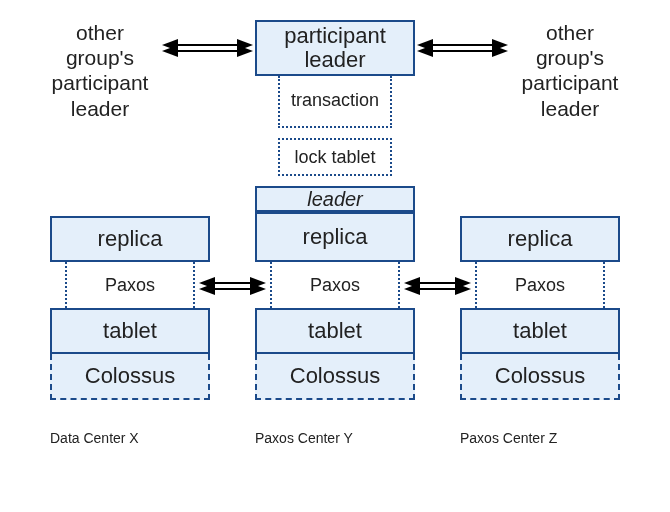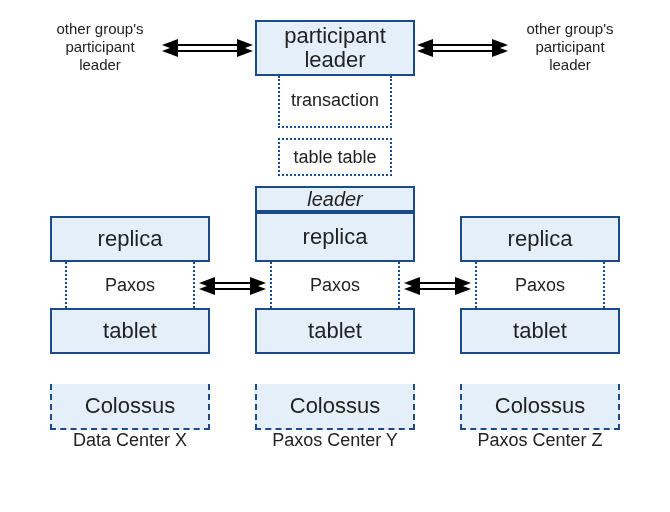--- a/index.html
+++ b/index.html
@@ -29,30 +29,29 @@
     justify-content: center;
     font-size: 18px;
   }
   .box-dashed {
     background: #e4effa;
     border: 2px dashed #1b4a8a;
     display: flex;
     align-items: center;
     justify-content: center;
     font-size: 22px;
-    margin-top: 30px;
   }
   .label-small {
-    font-size: 15px;
+    font-size: 21px;
     text-align: center;
     line-height: 1.2;
   }
   .dc-label {
-    font-size: 18px;
-    text-align: center;
+    font-size: 14px;
+    text-align: left;
   }
   .leader-ital { font-style: italic; font-size: 20px; }
   svg.arrow { position: absolute; overflow: visible; }
 </style>
 </head>
 <body>
 
 <div class="abs label-small" style="left:40px; top:20px; width:120px;">
   <span>other group's</span><br>
   <span>participant</span><br>
@@ -86,21 +85,21 @@
 <svg class="arrow" style="left:415px; top:38px; width:95px; height:20px;">
   <line x1="6" y1="7" x2="89" y2="7" stroke="#000" stroke-width="2" marker-start="url(#ahR)" marker-end="url(#ah)"></line>
   <line x1="6" y1="13" x2="89" y2="13" stroke="#000" stroke-width="2" marker-start="url(#ahR)" marker-end="url(#ah)"></line>
 </svg>
 
 <div class="abs box-dotted" style="left:278px; top:76px; width:114px; height:52px; flex-direction:column; line-height:1.1; border-top:none;">
   <span>transaction</span>
 </div>
 
 <div class="abs box-dotted" style="left:278px; top:138px; width:114px; height:38px;">
-  <span>table table</span>
+  <span>lock tablet</span>
 </div>
 
 <div class="abs box-solid leader-ital" style="left:255px; top:186px; width:160px; height:26px;">
   <span>leader</span>
 </div>
 
 <div class="abs box-solid" style="left:50px; top:216px; width:160px; height:46px;">
   <span>replica</span>
 </div>
 <div class="abs box-dotted" style="left:65px; top:262px; width:130px; height:46px; border-top:none; border-bottom:none;">

